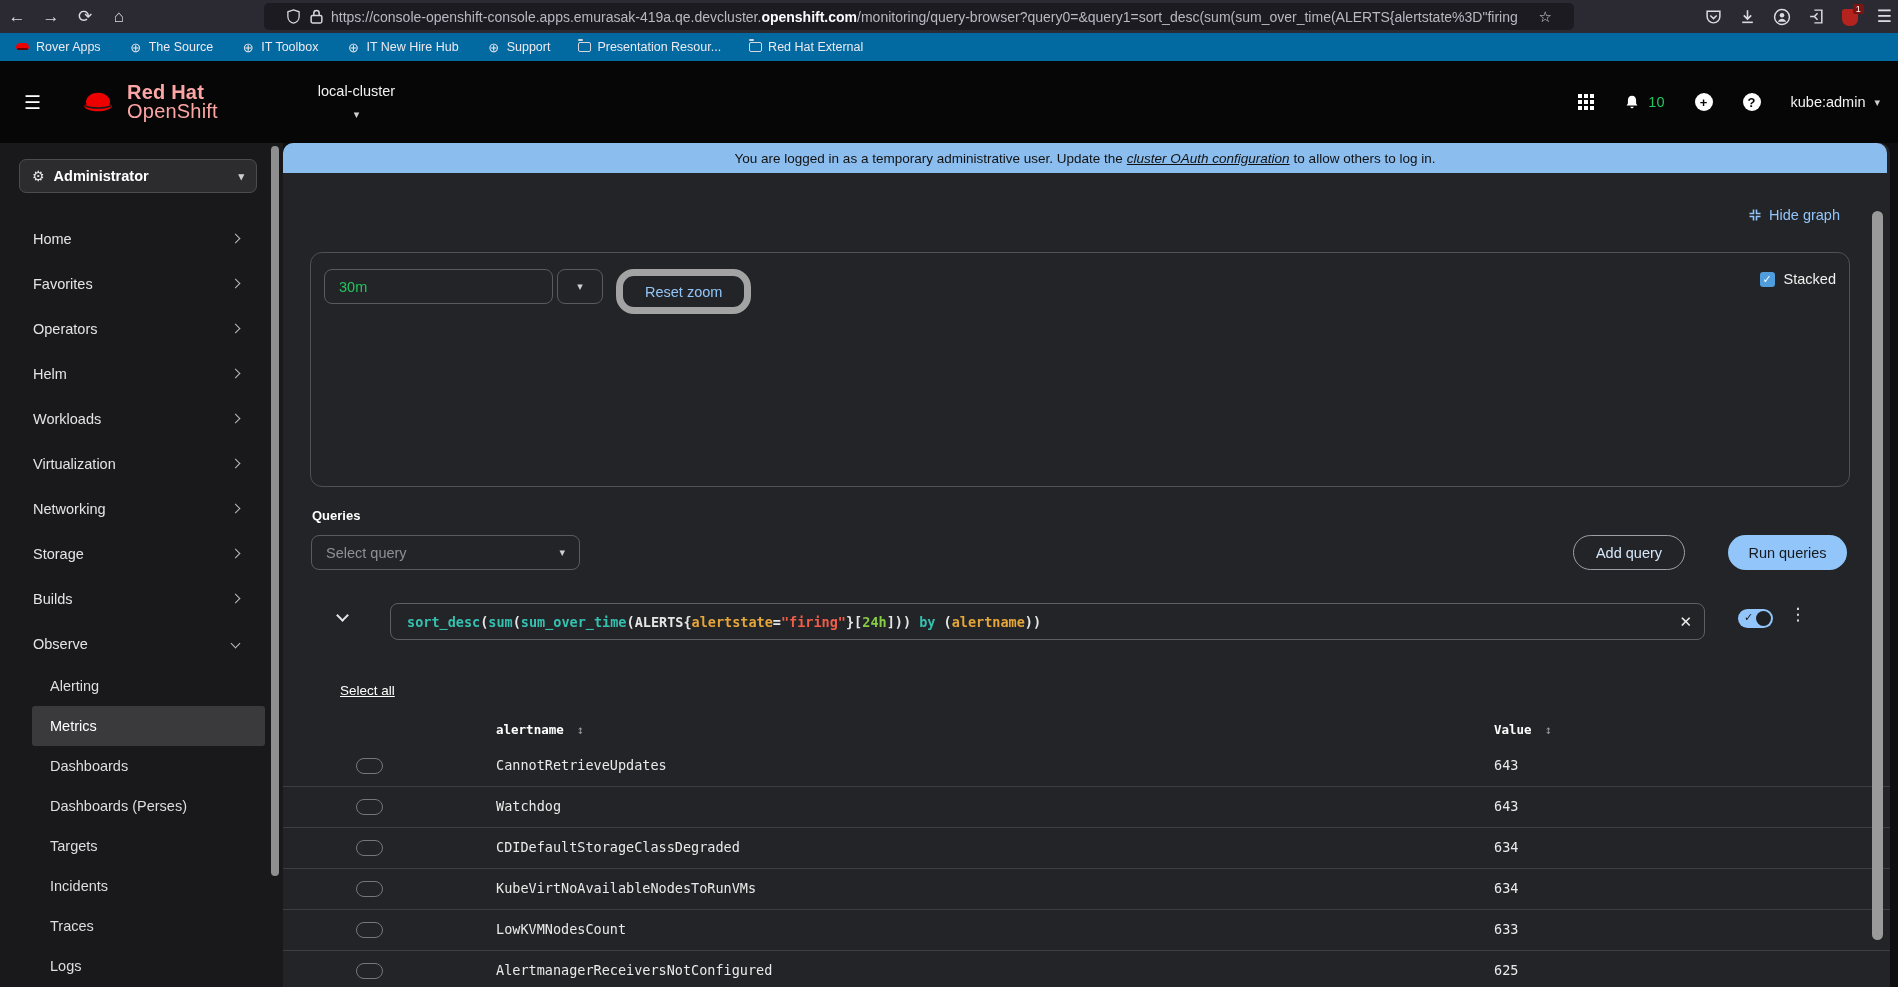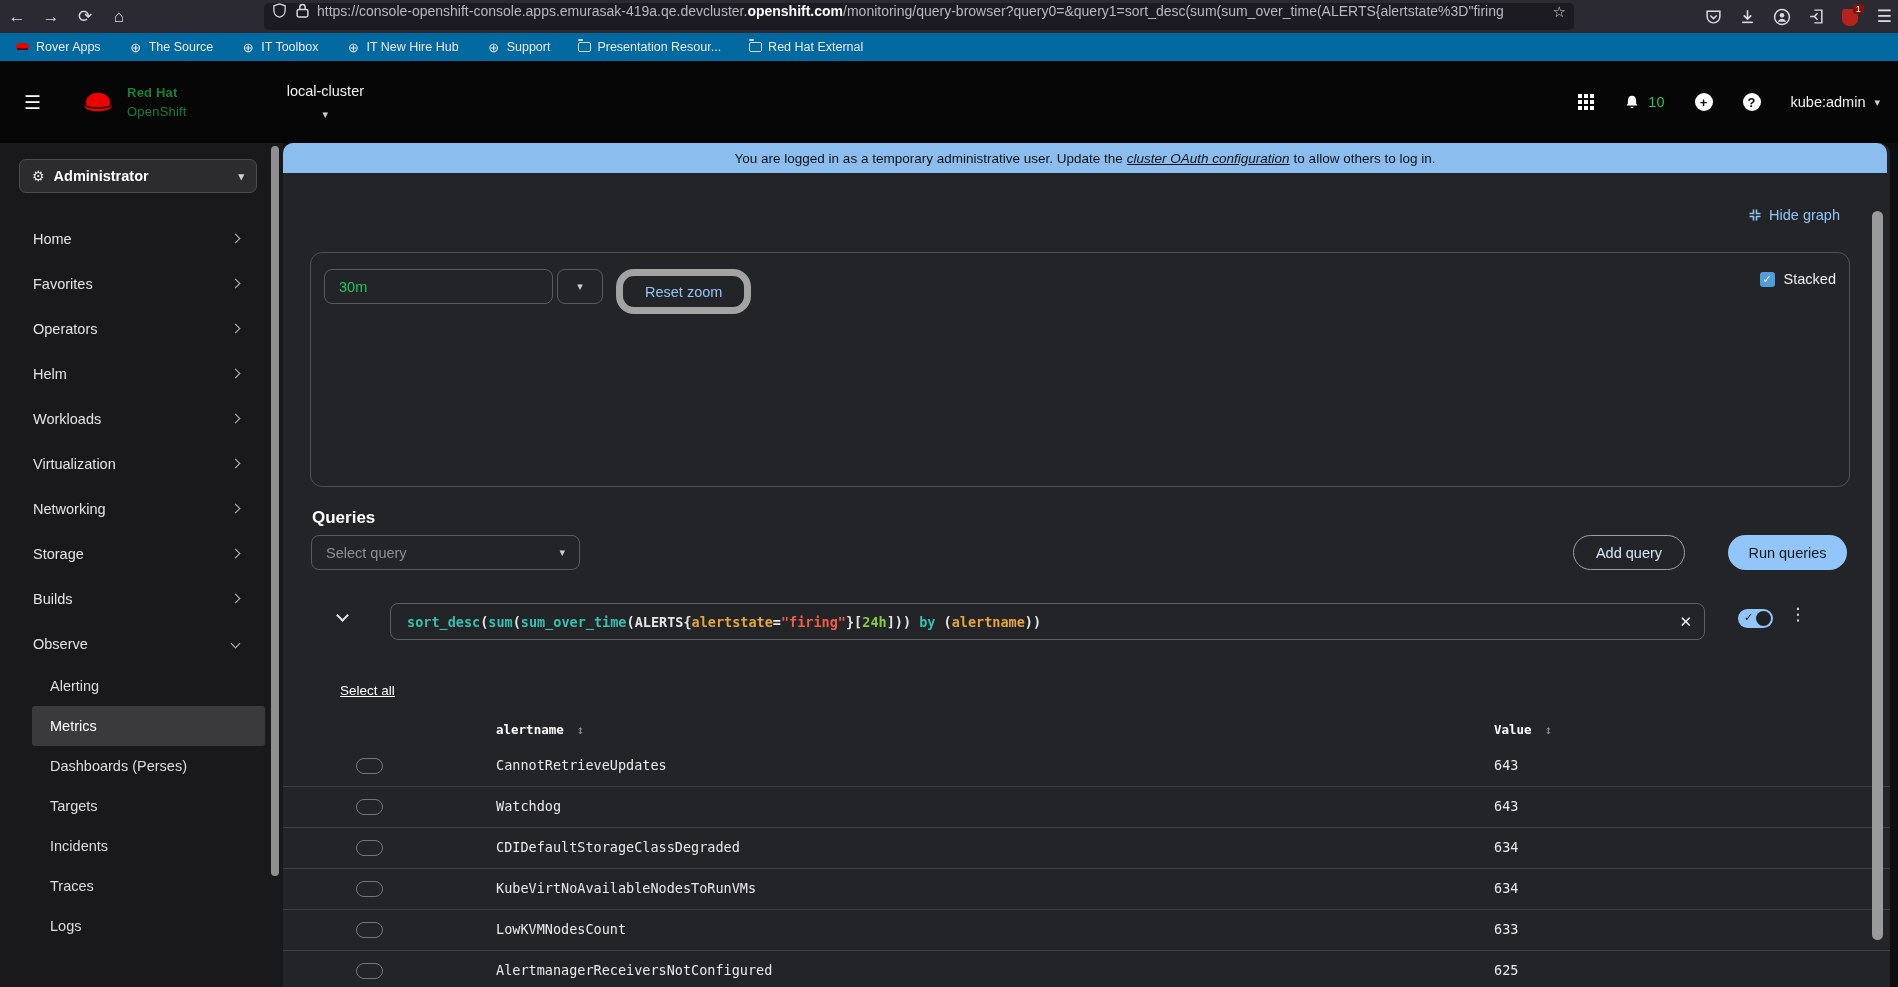--- a/index.html
+++ b/index.html
@@ -4,21 +4,21 @@
 <style>
   * { margin:0; padding:0; box-sizing:border-box; }
   html,body { width:1898px; height:987px; overflow:hidden; background:#0e0e10;
     font-family:"Liberation Sans", sans-serif; }
 
   
   #toolbar { position:absolute; left:0; top:0; width:1898px; height:33px;
     background:#2b2a33; display:flex; align-items:center; }
   .nav-ico { color:#dcdbe2; font-size:17px; width:34px; text-align:center; cursor:default; }
   #urlbar { position:absolute; left:264px; top:3px; width:1310px; height:27px;
-    background:#1c1b22; border-radius:5px; display:flex; padding:0 8px; }
+    background:#1c1b22; border-radius:5px; display:flex; align-items:center; padding:0 22px; }
   #urlbar svg { flex:0 0 auto; }
   .url-text { font-size:14px; color:#b9b8c1; white-space:nowrap; overflow:hidden; margin-left:8px; flex:1 1 auto; }
   .url-text .domain { color:#fbfbfe; font-weight:700; }
   .star { color:#d6d5dd; font-size:15px; margin-left:6px; }
   #tb-right { position:absolute; right:6px; top:0; height:33px; display:flex; align-items:center; gap:17px; }
   .ext-badge { position:relative; width:18px; height:20px; }
   .ext-badge .shield { position:absolute; left:0; top:2px; width:16px; height:17px;
     background:#b5231f; border-radius:3px 3px 7px 7px; }
   .ext-badge .bnum { position:absolute; right:-4px; top:-3px; background:#7a1512; color:#fff;
     font-size:9px; padding:0 3px; border-radius:2px; }
@@ -35,21 +35,21 @@
     background:#6a0000; border-radius:2px; }
   .bm-ico.folder { width:13px; height:10px; border:1.4px solid #d8d7de; border-radius:2px; position:relative; }
   .bm-ico.folder::before { content:""; position:absolute; left:-1px; top:-4px; width:5px; height:2px;
     background:#d8d7de; border-radius:1px; }
 
   
   #masthead { position:absolute; left:0; top:61px; width:1898px; height:82px; background:#060606;
     display:flex; align-items:center; }
   #hamburger { color:#fff; font-size:19px; margin-left:24px; }
   #brand { display:flex; align-items:center; gap:10px; margin-left:38px; }
-  #brand .txt { color:#15803d; font-size:13px; line-height:19px; letter-spacing:.2px; }
+  #brand .txt { color:#fca5a5; font-size:20px; line-height:19px; letter-spacing:.2px; }
   #brand .txt b { font-weight:700; }
   #cluster-sel { margin-left:100px; color:#f2f2f2; font-size:14.5px; display:flex; align-items:center; gap:9px;flex-direction:column; }
   #mh-right { position:absolute; right:18px; display:flex; align-items:center; gap:30px; }
   .grid-ico { display:grid; grid-template-columns:repeat(3,4px); grid-template-rows:repeat(3,4px); gap:2px; }
   .grid-ico i { background:#fff; }
   .bell-grp { display:flex; align-items:center; gap:8px; color:#22c55e; font-size:14.5px; }
   .circle-ico { width:18px; height:18px; border-radius:50%; background:#fff; color:#060606;
     display:flex; align-items:center; justify-content:center; font-size:13px; font-weight:700; }
   #user-menu { color:#f2f2f2; font-size:14.5px; display:flex; align-items:center; gap:9px; }
   .caret { color:#cfcfcf; font-size:11px; }
@@ -93,21 +93,21 @@
   #reset-zoom { position:absolute; left:305px; top:16px; height:45px; padding:0 22px;
     border:7px solid #a3a3a3; border-radius:18px; color:#92c5f9; font-size:14.5px;
     display:flex; align-items:center; background:transparent; }
   #stacked { position:absolute; right:13px; top:18px; display:flex; align-items:center; gap:9px;
     color:#f0f0f0; font-size:14.5px; }
   #stacked .box { width:15px; height:15px; border-radius:3px; background:#4f9ddd; color:#fff;
     font-size:11px; display:flex; align-items:center; justify-content:center; }
   #empty-msg { position:absolute; left:0; top:140px; width:100%; text-align:center;
     color:#ffffff; font-size:15px; font-weight:700; }
 
-  #queries-title { position:absolute; left:29px; top:365px; color:#fff; font-size:17px; font-weight:700; }
+  #queries-title { position:absolute; left:29px; top:365px; color:#fff; font-size:13px; font-weight:700; }
   #select-query { position:absolute; left:28px; top:392px; width:269px; height:35px;
     border:1px solid #5a5b5e; border-radius:8px; display:flex; align-items:center;
     padding:0 14px; color:#8d9095; font-size:14.5px; }
   #select-query .caret { margin-left:auto; }
   #add-query { position:absolute; left:1290px; top:392px; width:112px; height:35px;
     border:1px solid #9aa0a6; border-radius:18px; color:#d5e8fb; font-size:14.5px;
     display:flex; align-items:center; justify-content:center; background:transparent; }
   #run-queries { position:absolute; left:1445px; top:392px; width:119px; height:35px;
     background:#92c5f9; border-radius:18px; color:#17191c; font-size:14.5px; font-weight:500;
     display:flex; align-items:center; justify-content:center; border:none; }
@@ -339,20 +339,23 @@
     </div>
 
       <div class="sub-item">
         <span>Alerting</span>
       </div>
 
       <div class="sub-item selected">
         <span>Metrics</span>
       </div>
 
+      <div class="sub-item">
+        <span>Dashboards</span>
+      </div>
 
       <div class="sub-item">
         <span>Dashboards (Perses)</span>
       </div>
 
       <div class="sub-item">
         <span>Targets</span>
       </div>
 
       <div class="sub-item">

